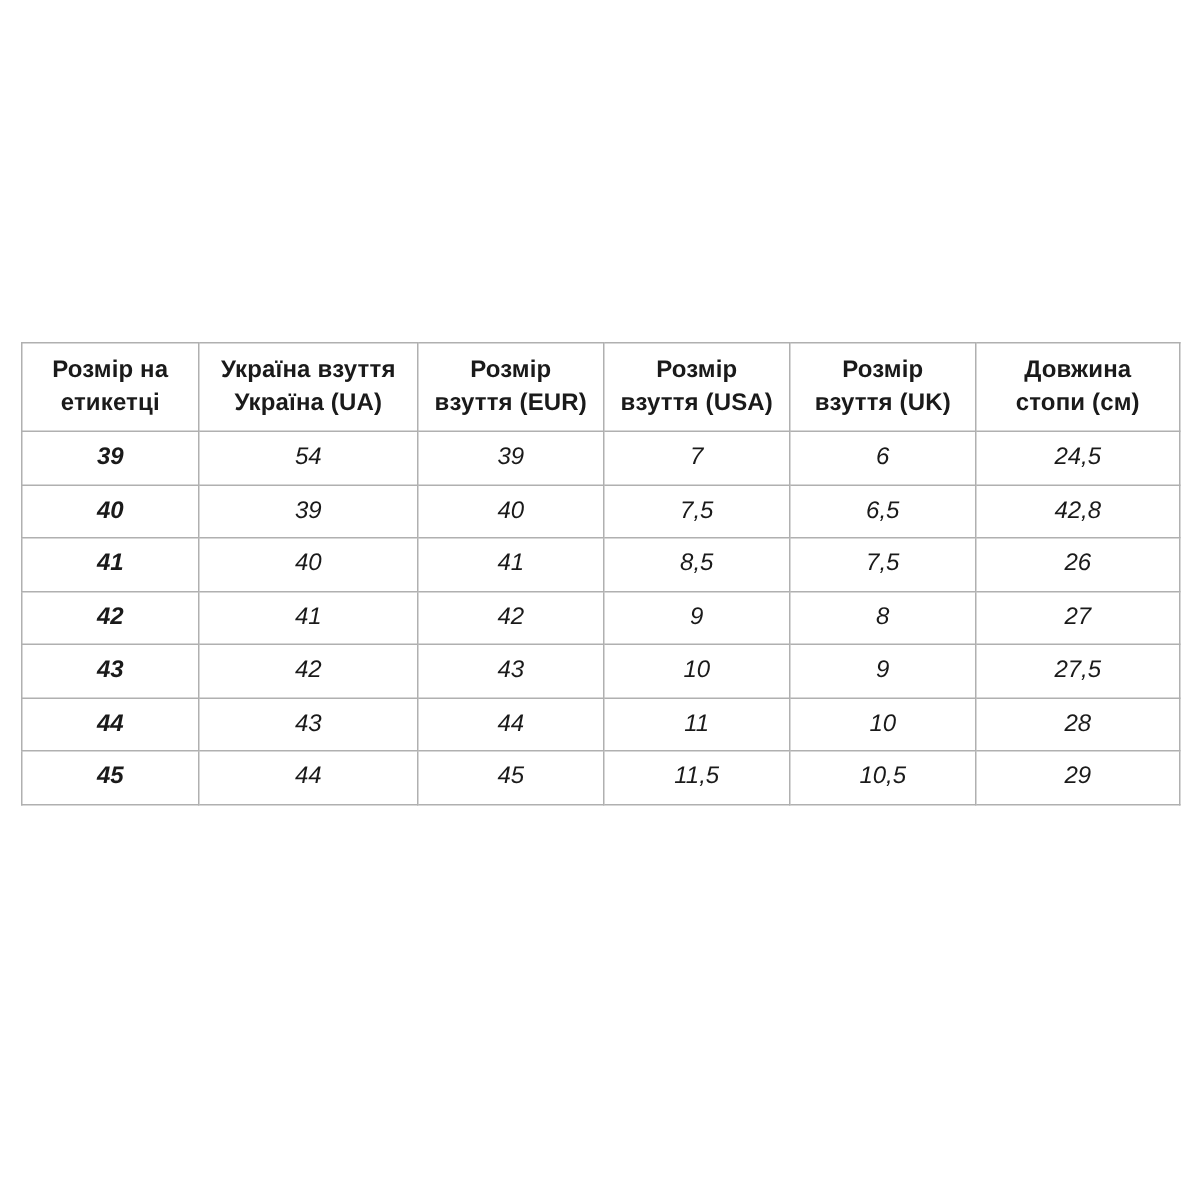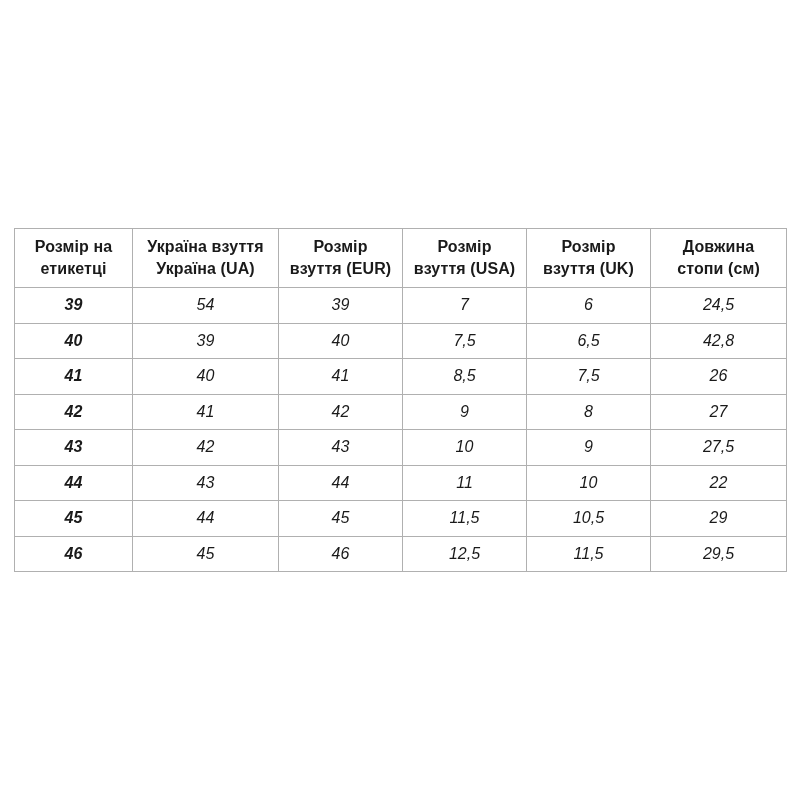--- a/index.html
+++ b/index.html
@@ -139,33 +139,25 @@
         <td>10</td>
         <td>9</td>
         <td>27,5</td>
       </tr>
       <tr>
         <td class="label-col">44</td>
         <td>43</td>
         <td>44</td>
         <td>11</td>
         <td>10</td>
-        <td>22</td>
+        <td>28</td>
       </tr>
       <tr>
         <td class="label-col">45</td>
         <td>44</td>
         <td>45</td>
         <td>11,5</td>
         <td>10,5</td>
         <td>29</td>
       </tr>
-      <tr>
-        <td class="label-col">46</td>
-        <td>45</td>
-        <td>46</td>
-        <td>12,5</td>
-        <td>11,5</td>
-        <td>29,5</td>
-      </tr>
     </tbody>
   </table>
 </div>
 
 </body></html>

